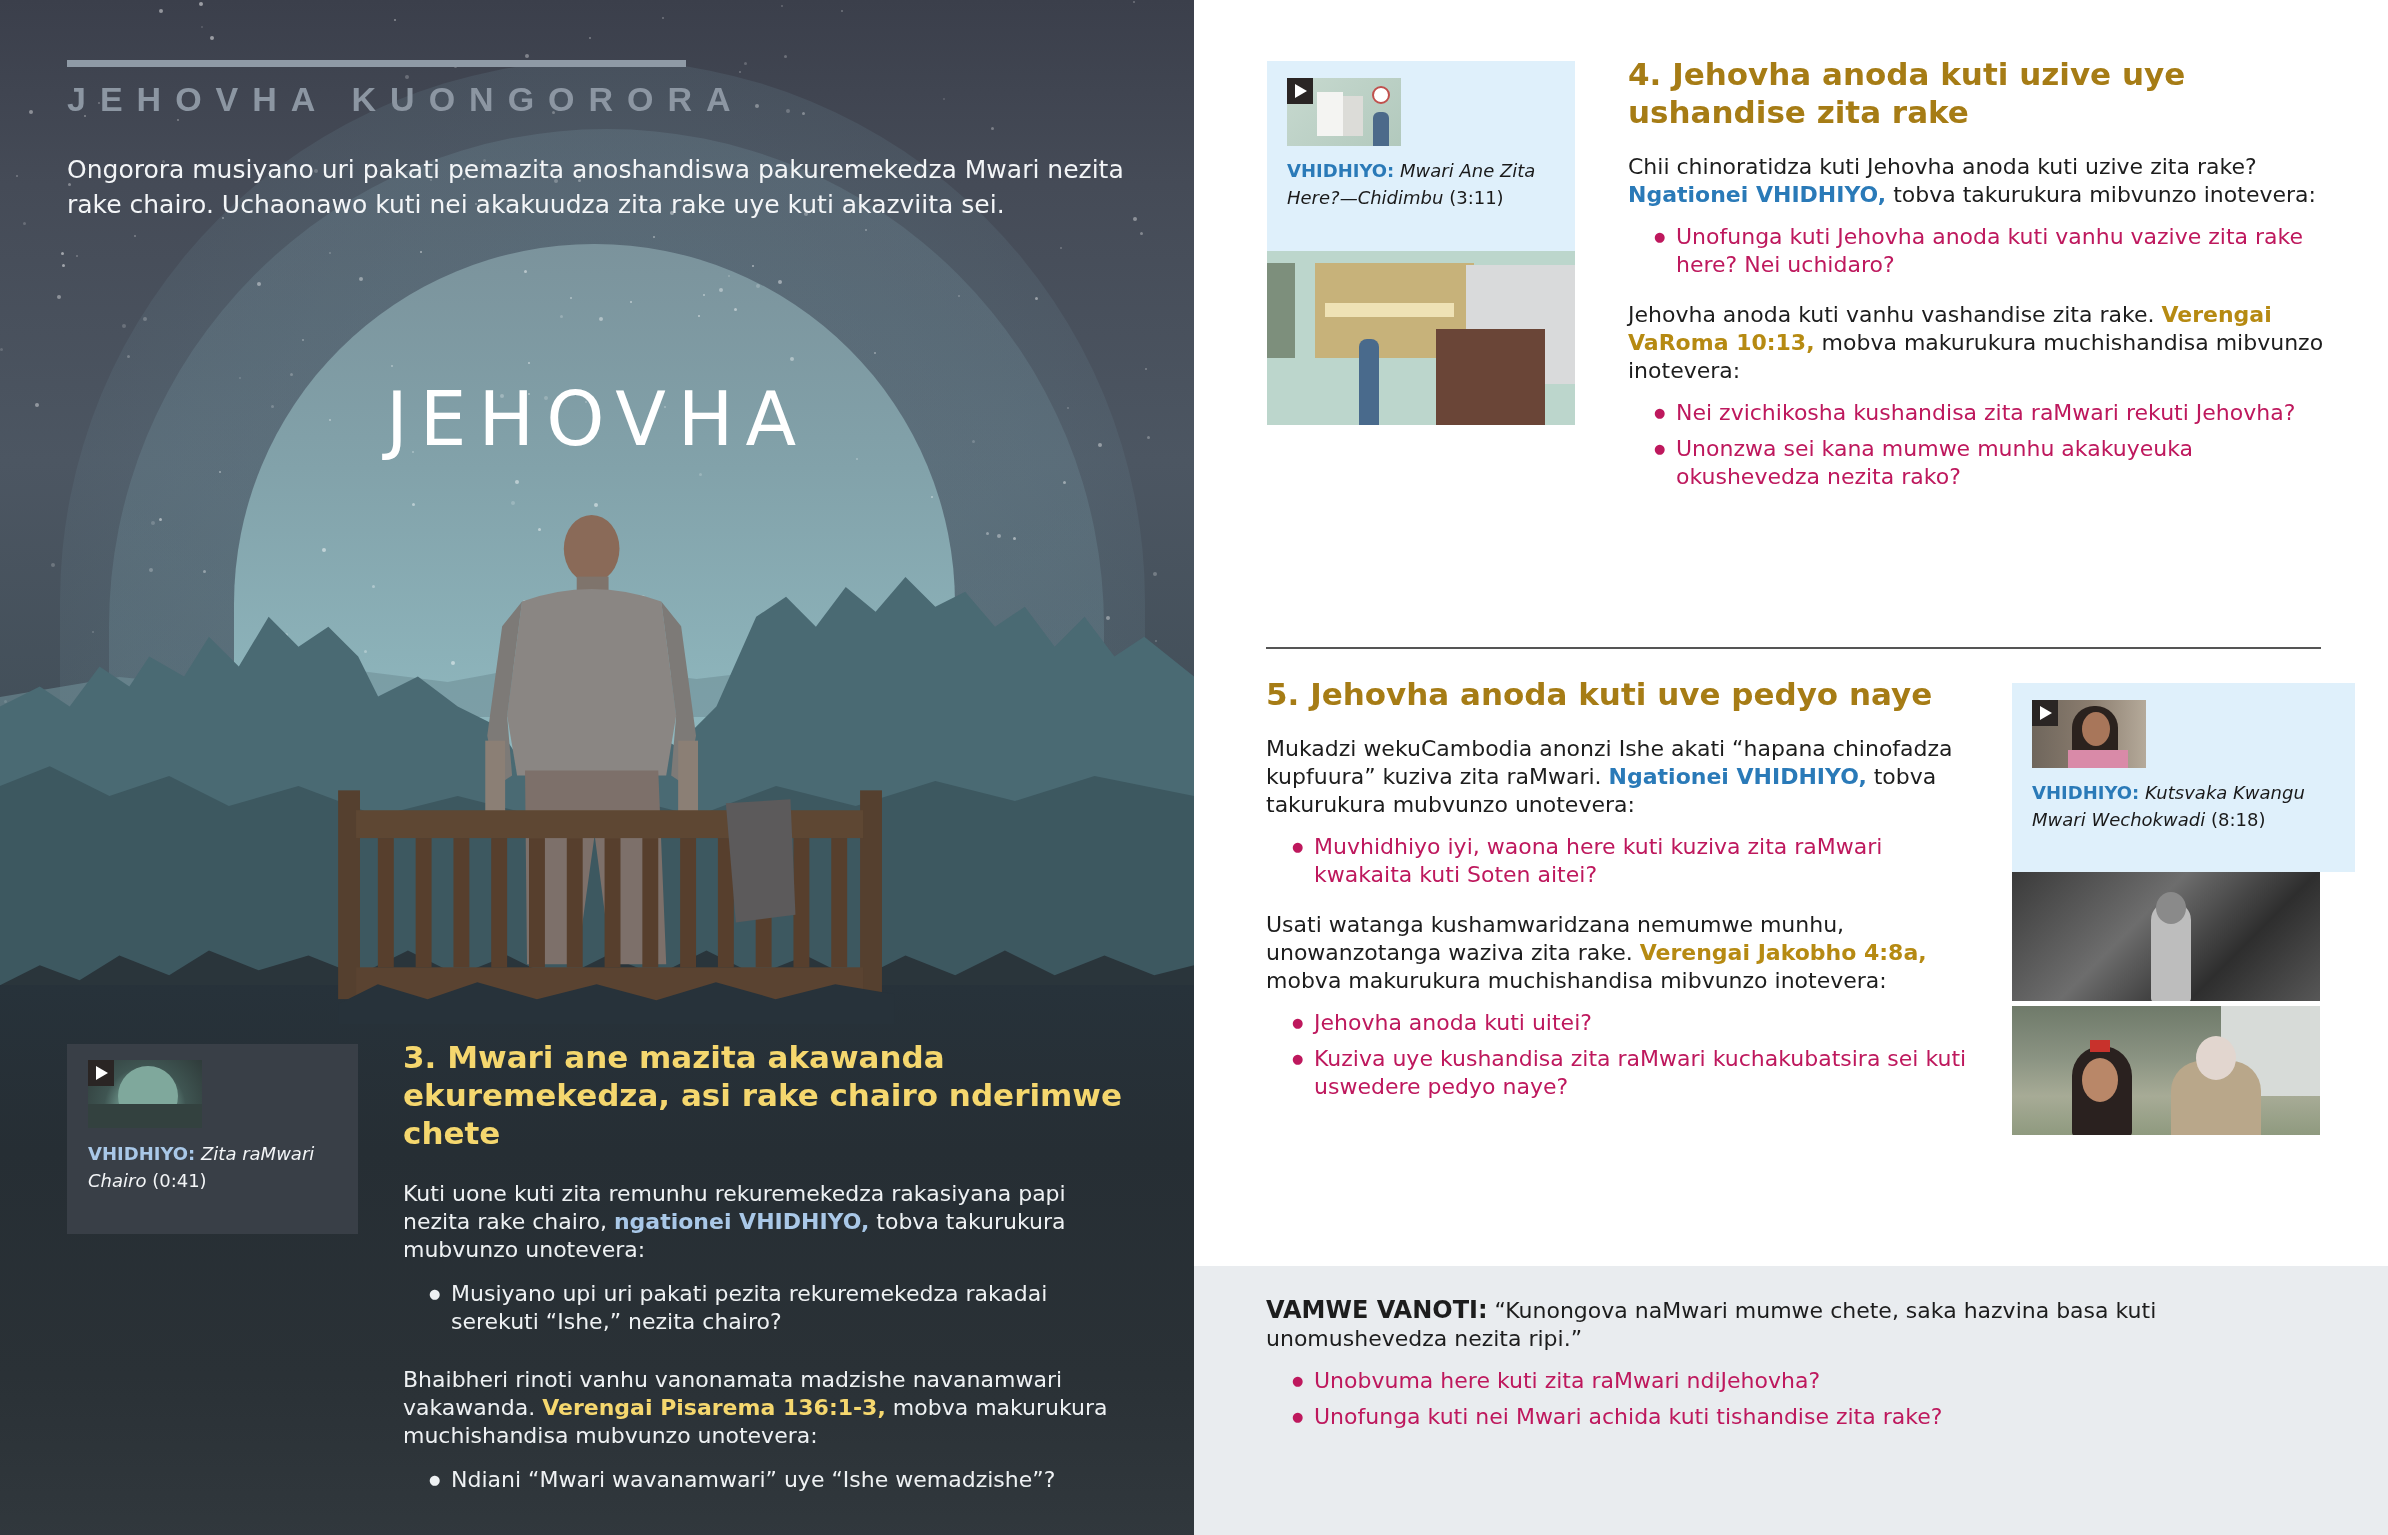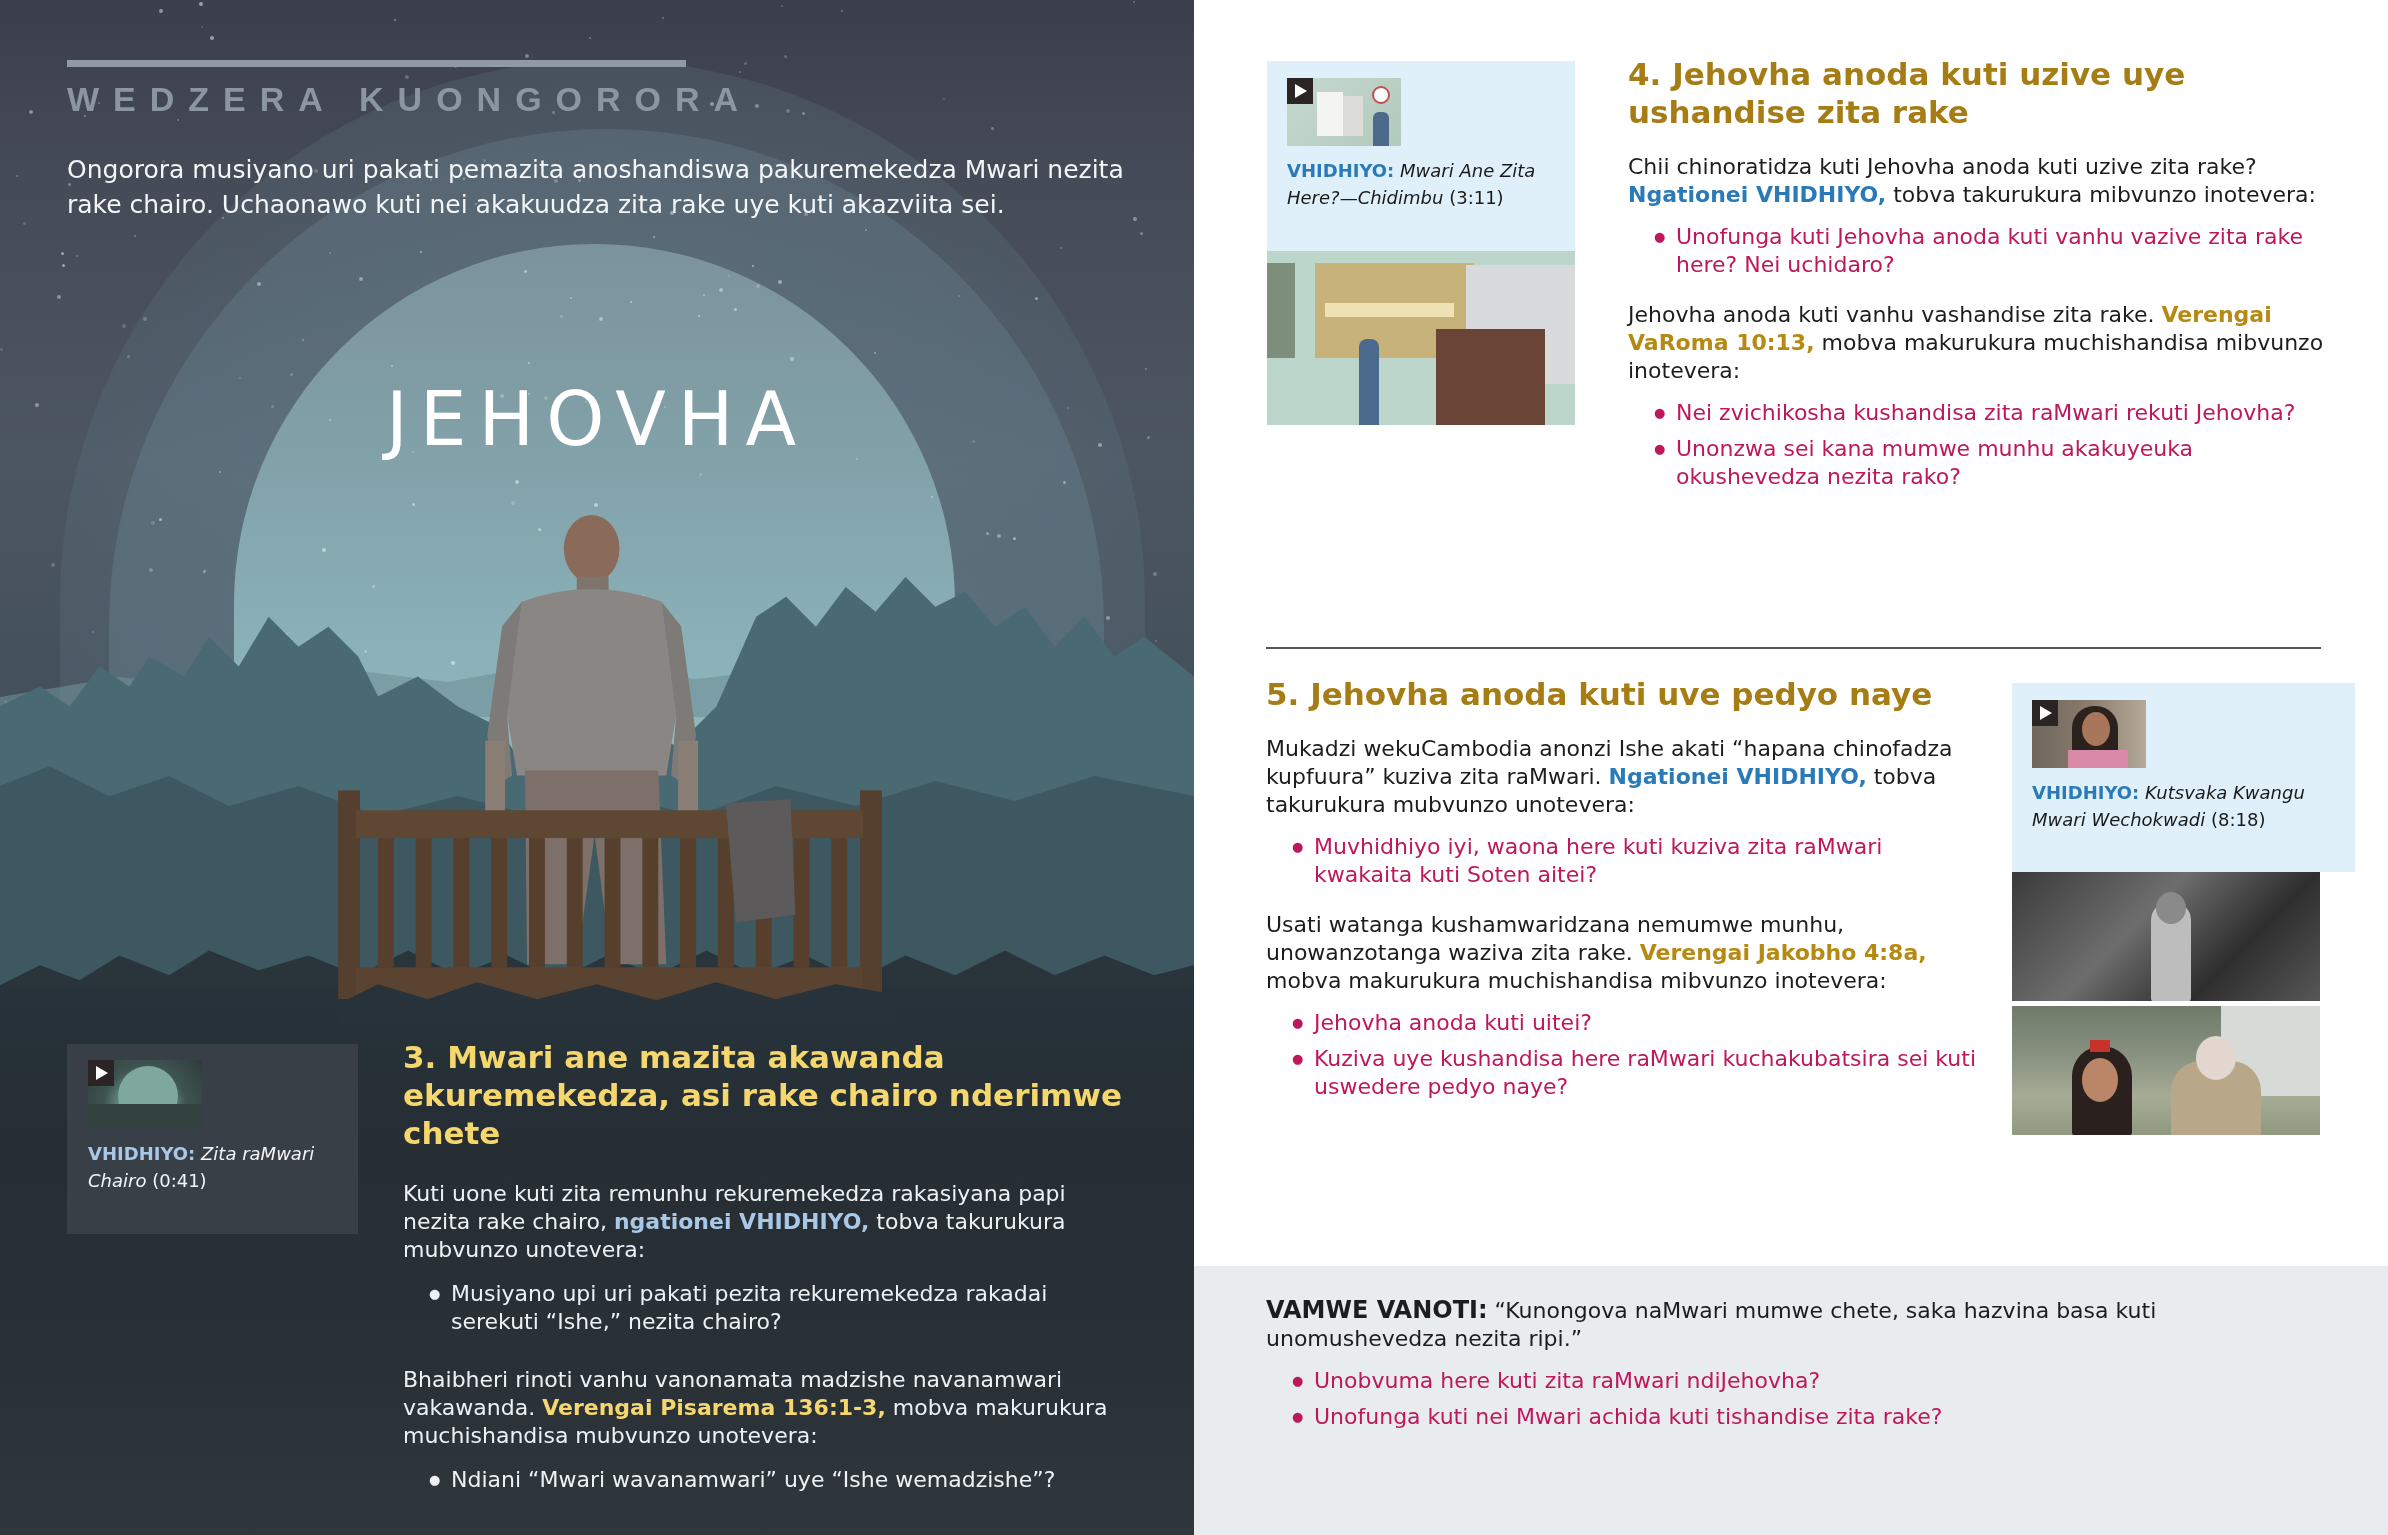--- a/index.html
+++ b/index.html
@@ -341,21 +341,21 @@
       <rect x="496" y="333" width="16" height="130"></rect>
     </g>
     <rect x="18" y="463" width="510" height="36" fill="#5a4331"></rect>
 
     <path d="M390 298 L455 294 L460 410 L400 418 Z" fill="#5c5a5b"></path>
 
     <path d="M0 500 L40 480 L90 495 L140 478 L200 495 L260 480 L320 496 L380 478 L440 495 L500 480 L560 490 L560 520 L0 520 Z" fill="#27323a"></path>
   </svg>
 
   <div class="top-rule"></div>
-  <div class="kicker">WEDZERA KUONGORORA</div>
+  <div class="kicker">JEHOVHA KUONGORORA</div>
   <div class="intro">Ongorora musiyano uri pakati pemazita anoshandiswa pakuremekedza Mwari nezita rake chairo. Uchaonawo kuti nei akakuudza zita rake uye kuti akazviita sei.</div>
   <div class="jehovha-title">JEHOVHA</div>
 
   <div class="video-card-dark">
     <div class="vc-thumb">
       <div class="mini-moon"></div>
       <div class="mini-ground"></div>
       <div class="play-btn">
           <div class="tri"></div>
         </div>
@@ -425,21 +425,21 @@
 
 <div class="sec5">
   <h2 class="sec-title-gold">5. Jehovha anoda kuti uve pedyo naye</h2>
   <p class="body-dark"><span>Mukadzi wekuCambodia anonzi Ishe akati “hapana chinofadza kupfuura” kuziva zita raMwari. </span><span class="link-blue">Ngationei VHIDHIYO,</span><span> tobva takuruku­ra mubvunzo unotevera:</span></p>
   <ul class="ql-dark">
     <li>Muvhidhiyo iyi, waona here kuti kuziva zita raMwari kwakaita kuti Soten aitei?</li>
   </ul>
   <p class="body-dark"><span>Usati watanga kushamwaridzana nemumwe munhu, unowanzotanga waziva zita rake. </span><span class="link-gold">Verengai Jakobho 4:8a,</span><span> mobva makurukura muchi­shandisa mibvunzo inotevera:</span></p>
   <ul class="ql-dark">
     <li>Jehovha anoda kuti uitei?</li>
-    <li>Kuziva uye kushandisa here raMwari kuchakubatsira sei kuti uswedere pedyo naye?</li>
+    <li>Kuziva uye kushandisa zita raMwari kuchakubatsira sei kuti uswedere pedyo naye?</li>
   </ul>
 </div>
 
 <div class="video-card-light" style="left:2012px; top:683px; width:343px; height:189px;">
   <div class="vcl-thumb" style="left:20px; top:17px; background:linear-gradient(90deg,#6f665c 0%,#8a7c6e 50%,#b5aa9a 100%);">
     <div style="position:absolute;left:40px;top:6px;width:46px;height:62px;border-radius:22px 22px 6px 6px;background:#2b221e;"></div>
     <div style="position:absolute;left:50px;top:12px;width:28px;height:34px;border-radius:50%;background:#a8765a;"></div>
     <div style="position:absolute;left:36px;top:50px;width:60px;height:18px;background:#d98aa8;"></div>
     <div class="play-btn">
         <div class="tri"></div>

